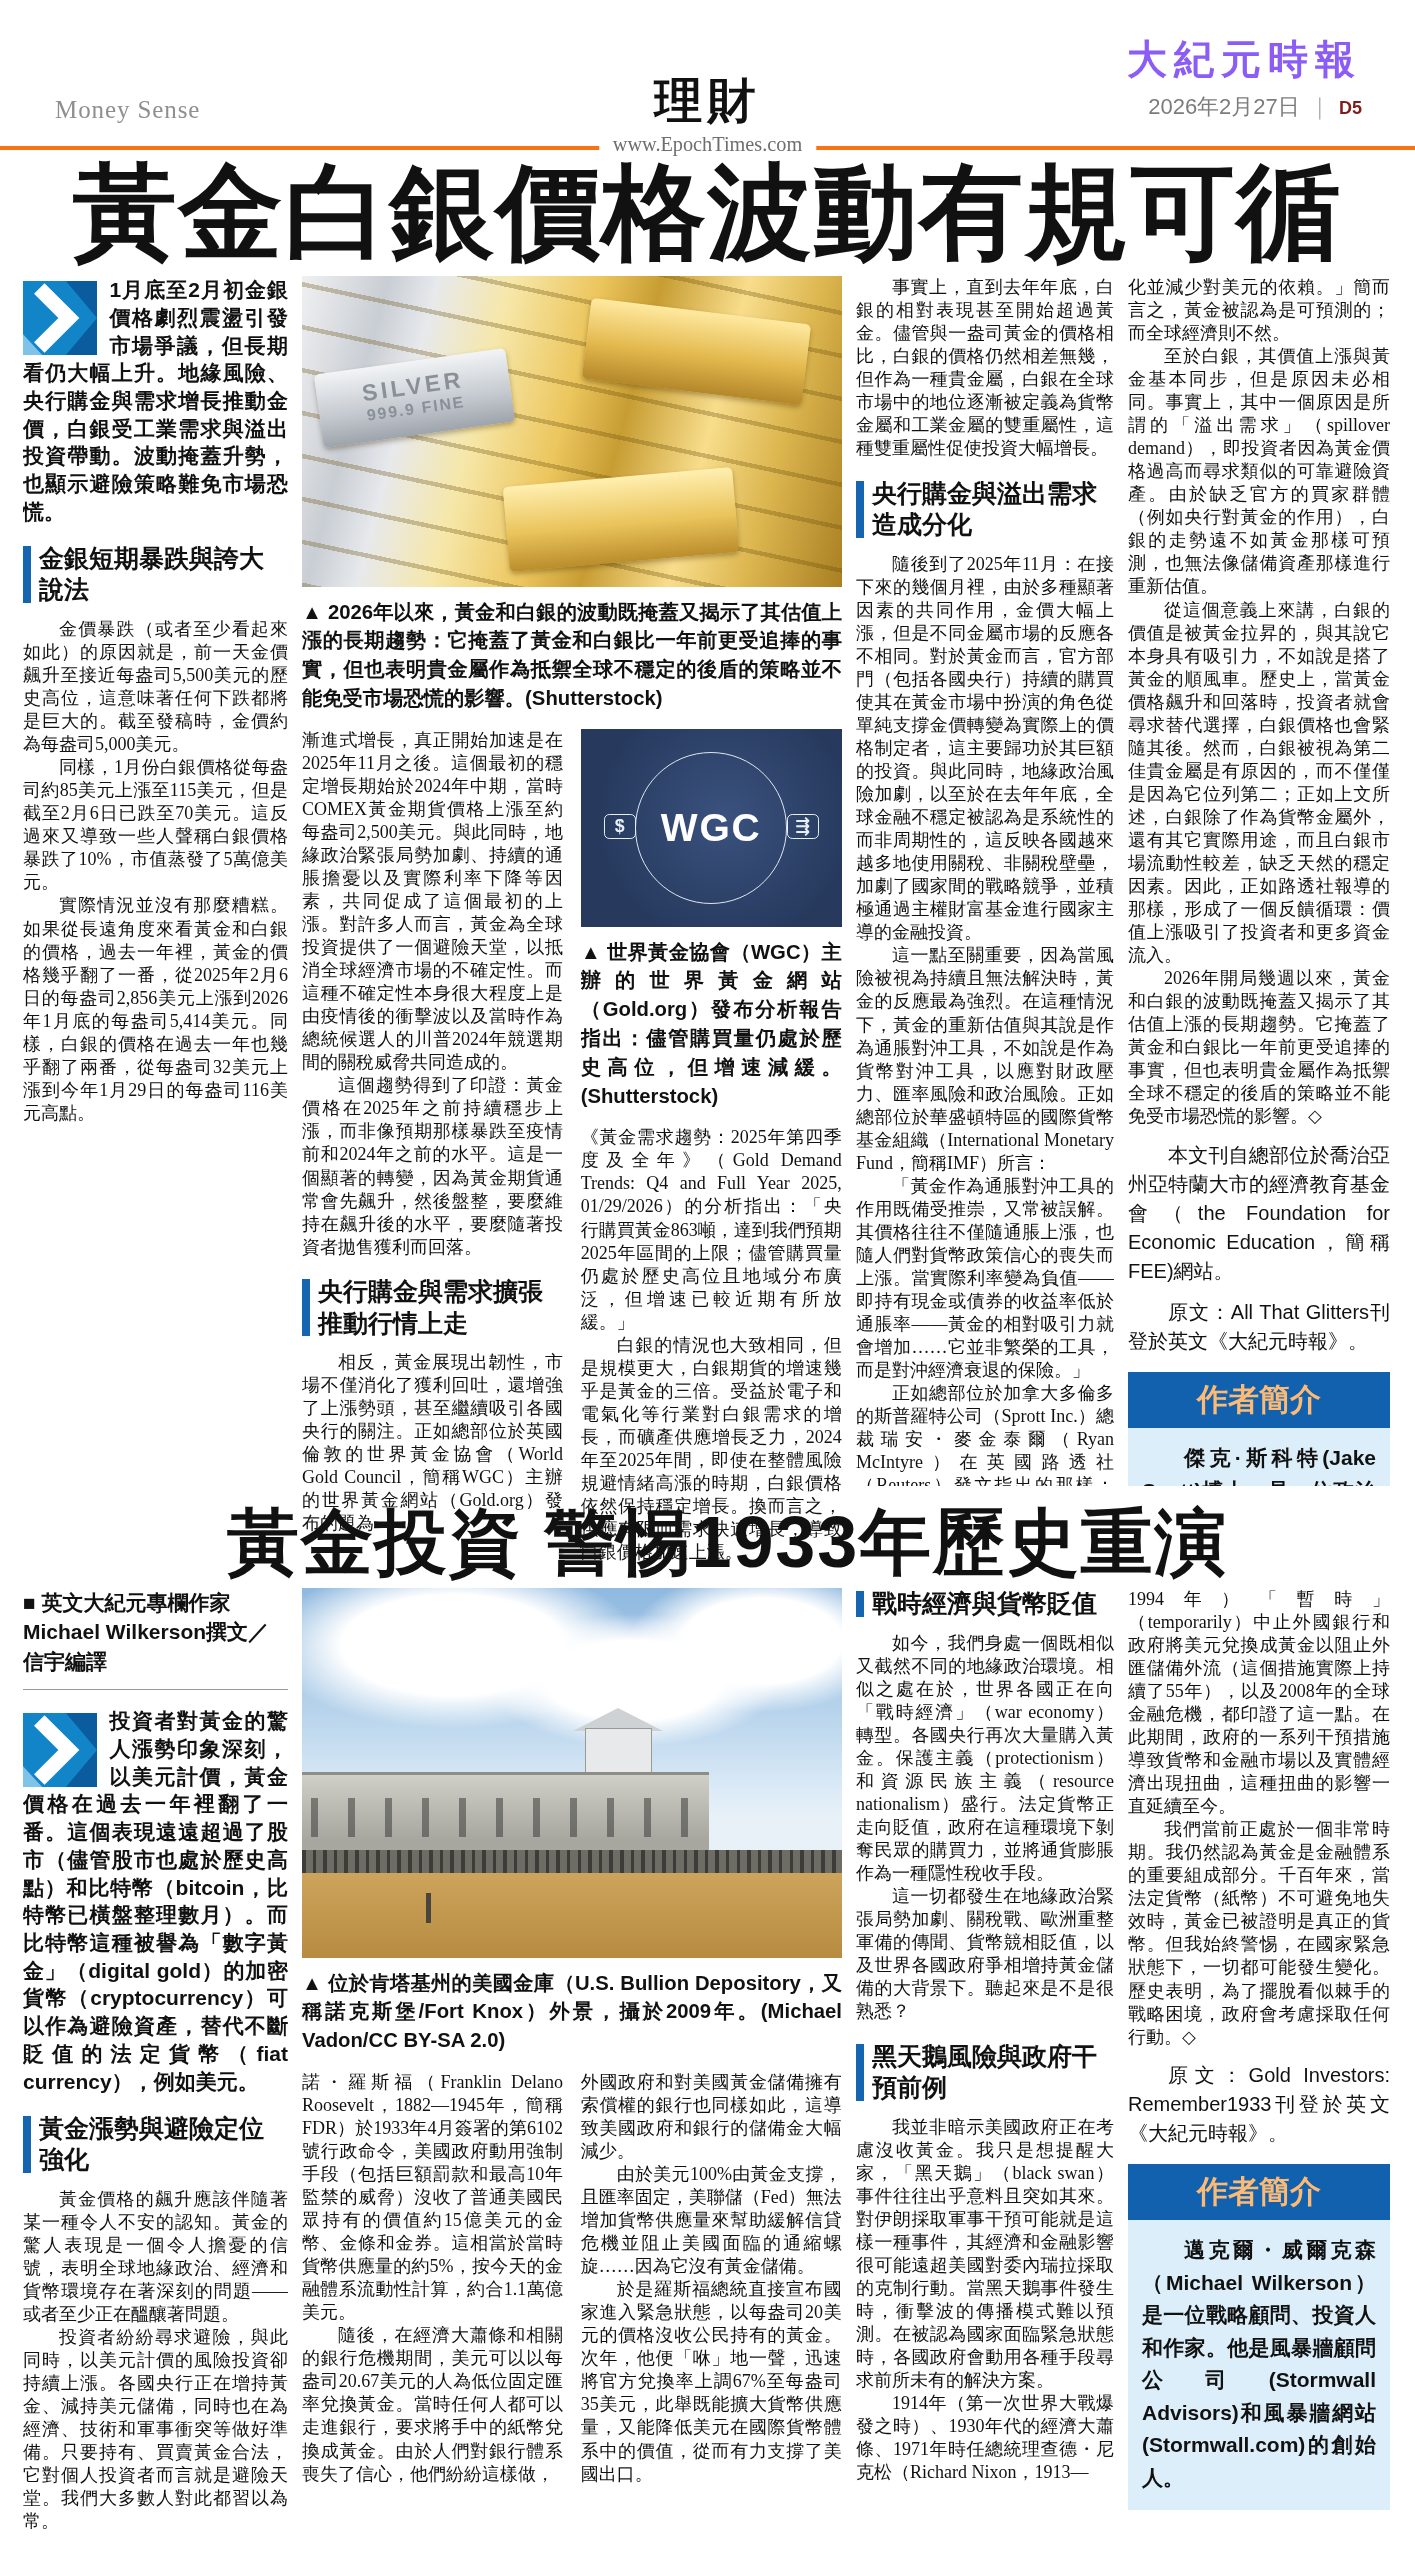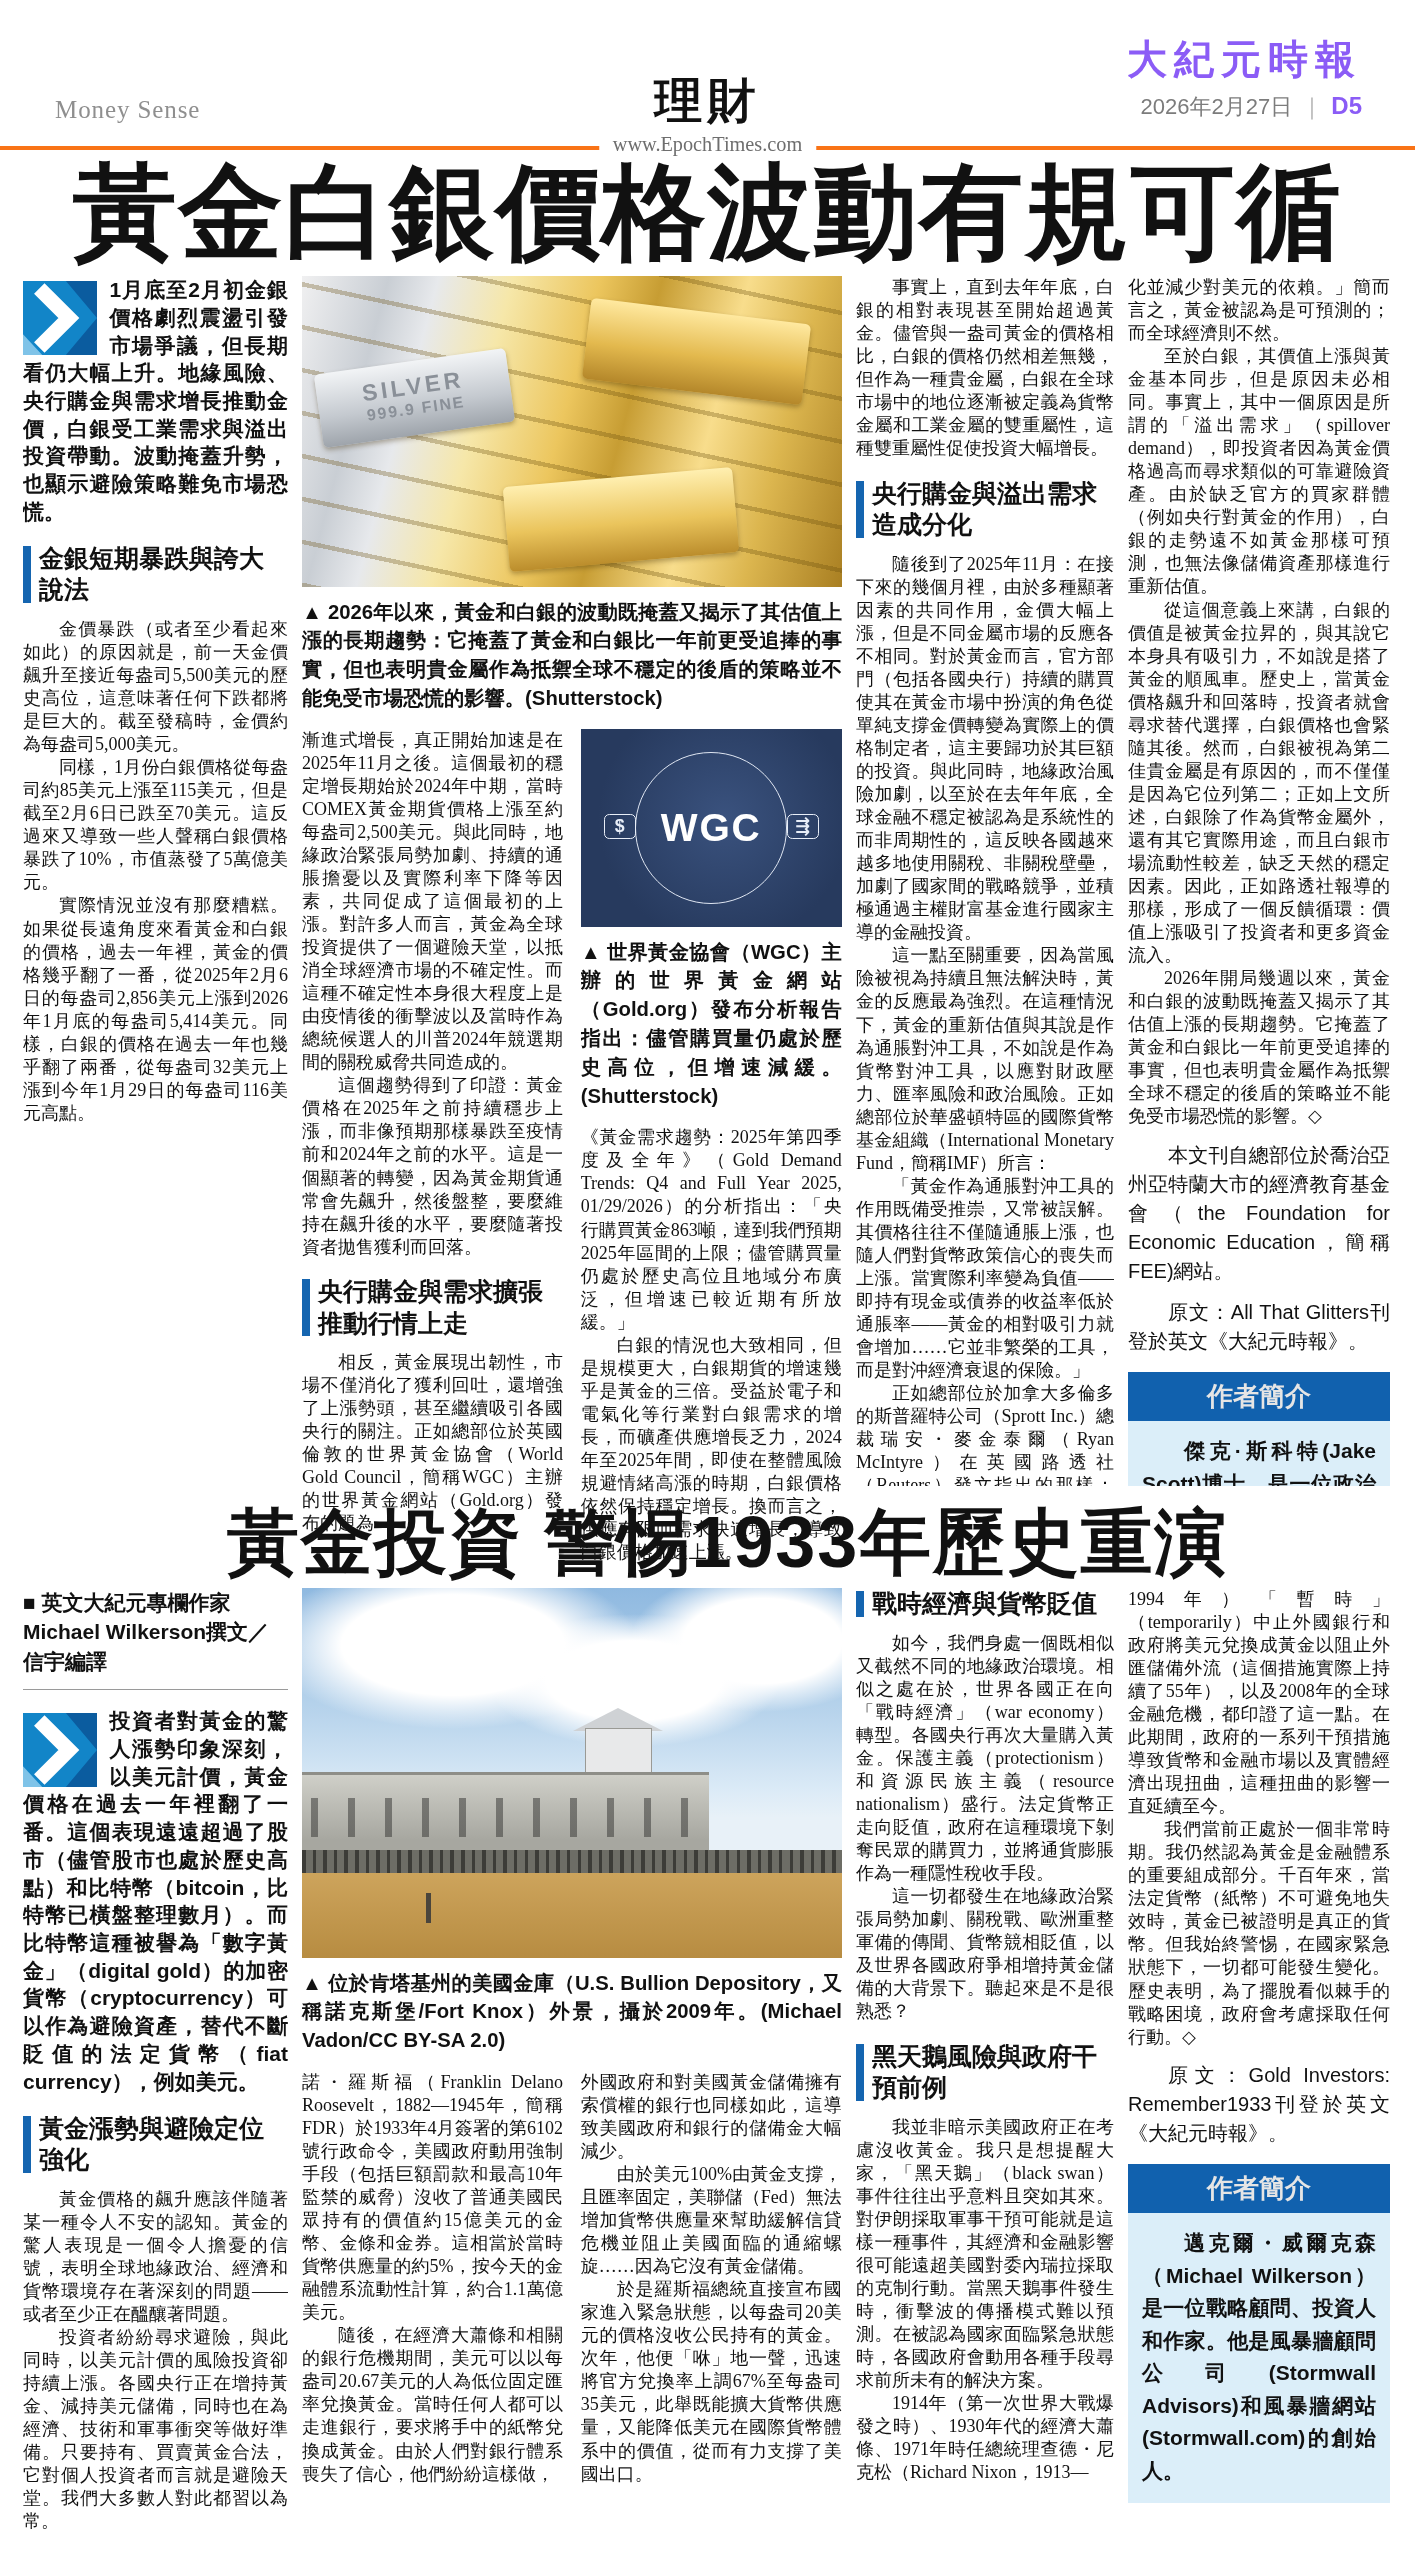--- a/index.html
+++ b/index.html
@@ -7,21 +7,21 @@
         font-family:"Liberation Serif","DejaVu Serif",serif;color:#111;margin:0 auto;}
   
   .hdr{position:relative;height:149px;}
   .kicker{position:absolute;left:55px;top:96px;font-size:25px;color:#8f8f8f;letter-spacing:0.9px;}
   .secTitle{position:absolute;left:0;right:0;top:69px;text-align:center;font-size:48px;font-weight:bold;
             font-family:"Liberation Sans","DejaVu Sans",sans-serif;letter-spacing:5.3px;}
   .masthead{position:absolute;right:53px;top:32px;font-size:40px;font-weight:bold;color:#8b5cf6;
             letter-spacing:7px;font-family:"Liberation Serif",serif;}
   .dateline{position:absolute;right:53px;top:92px;font-size:22px;color:#7c7c7c;
             font-family:"Liberation Sans","DejaVu Sans",sans-serif;}
-  .dateline b{color:#8b5cf6;font-size:24px;}
+  .dateline b{color:#7f1d1d;font-size:18px;}
   .dateline .sep{margin:0 8.8px;color:#aaa;}
   .hrule{position:absolute;left:0;right:0;top:146px;height:3.5px;background:#f97316;}
   .site{position:absolute;left:50%;transform:translateX(-50%);top:-13.3px;background:#fff;
         padding:0 14px;font-size:20.3px;color:#6e6e6e;}
   
   .h1{margin:5.3px 0 0;text-align:center;font-size:104px;line-height:1.12;font-weight:900;
       font-family:"Liberation Sans","DejaVu Sans",sans-serif;letter-spacing:1.8px;}
   .h2red{margin:7px 0 12.4px;text-align:center;font-size:35px;font-weight:bold;color:#e23a18;
          font-family:"Liberation Sans","DejaVu Sans",sans-serif;letter-spacing:0.9px;}
   
@@ -86,22 +86,22 @@
      border:1.8px solid #9a9a95;}
   .fkTowerRoof{position:absolute;left:271px;top:120px;width:0;height:0;
      border-left:45px solid transparent;border-right:45px solid transparent;border-bottom:23px solid #cfd2d5;}
   .fkFence{position:absolute;left:0;right:0;top:262px;height:23px;
      background:repeating-linear-gradient(90deg,#3c3c38 0 3.5px,rgba(255,255,255,0) 3.5px 10.6px),#6d6d66;}
   .fkGrass{position:absolute;left:0;right:0;bottom:0;height:85px;
      background:linear-gradient(180deg,#cda45c,#b78c41);}
   .fkPost{position:absolute;left:124px;bottom:35px;width:5.3px;height:30px;background:#4a453c;}
   
   .bio{margin-top:16px;}
-  .bioHead{background:#1161ae;color:#e5e5e5;text-align:center;font-family:"Liberation Sans",sans-serif;
-           font-weight:bold;font-size:26px;padding:7px 0;}
+  .bioHead{background:#1161ae;color:#fdba74;text-align:center;font-family:"Liberation Sans",sans-serif;
+           font-weight:bold;font-size:31px;padding:7px 0;}
   .bioBody{background:#dbeef9;padding:14px 14px 16px;}
   .bioBody p{margin:0;font-family:"Liberation Sans","DejaVu Sans",sans-serif;font-weight:bold;
              font-size:21px;line-height:1.55;text-align:justify;text-indent:2em;}
   .endmark{letter-spacing:0;}
 </style>
 </head>
 <body>
 
 <div class="page">
 

